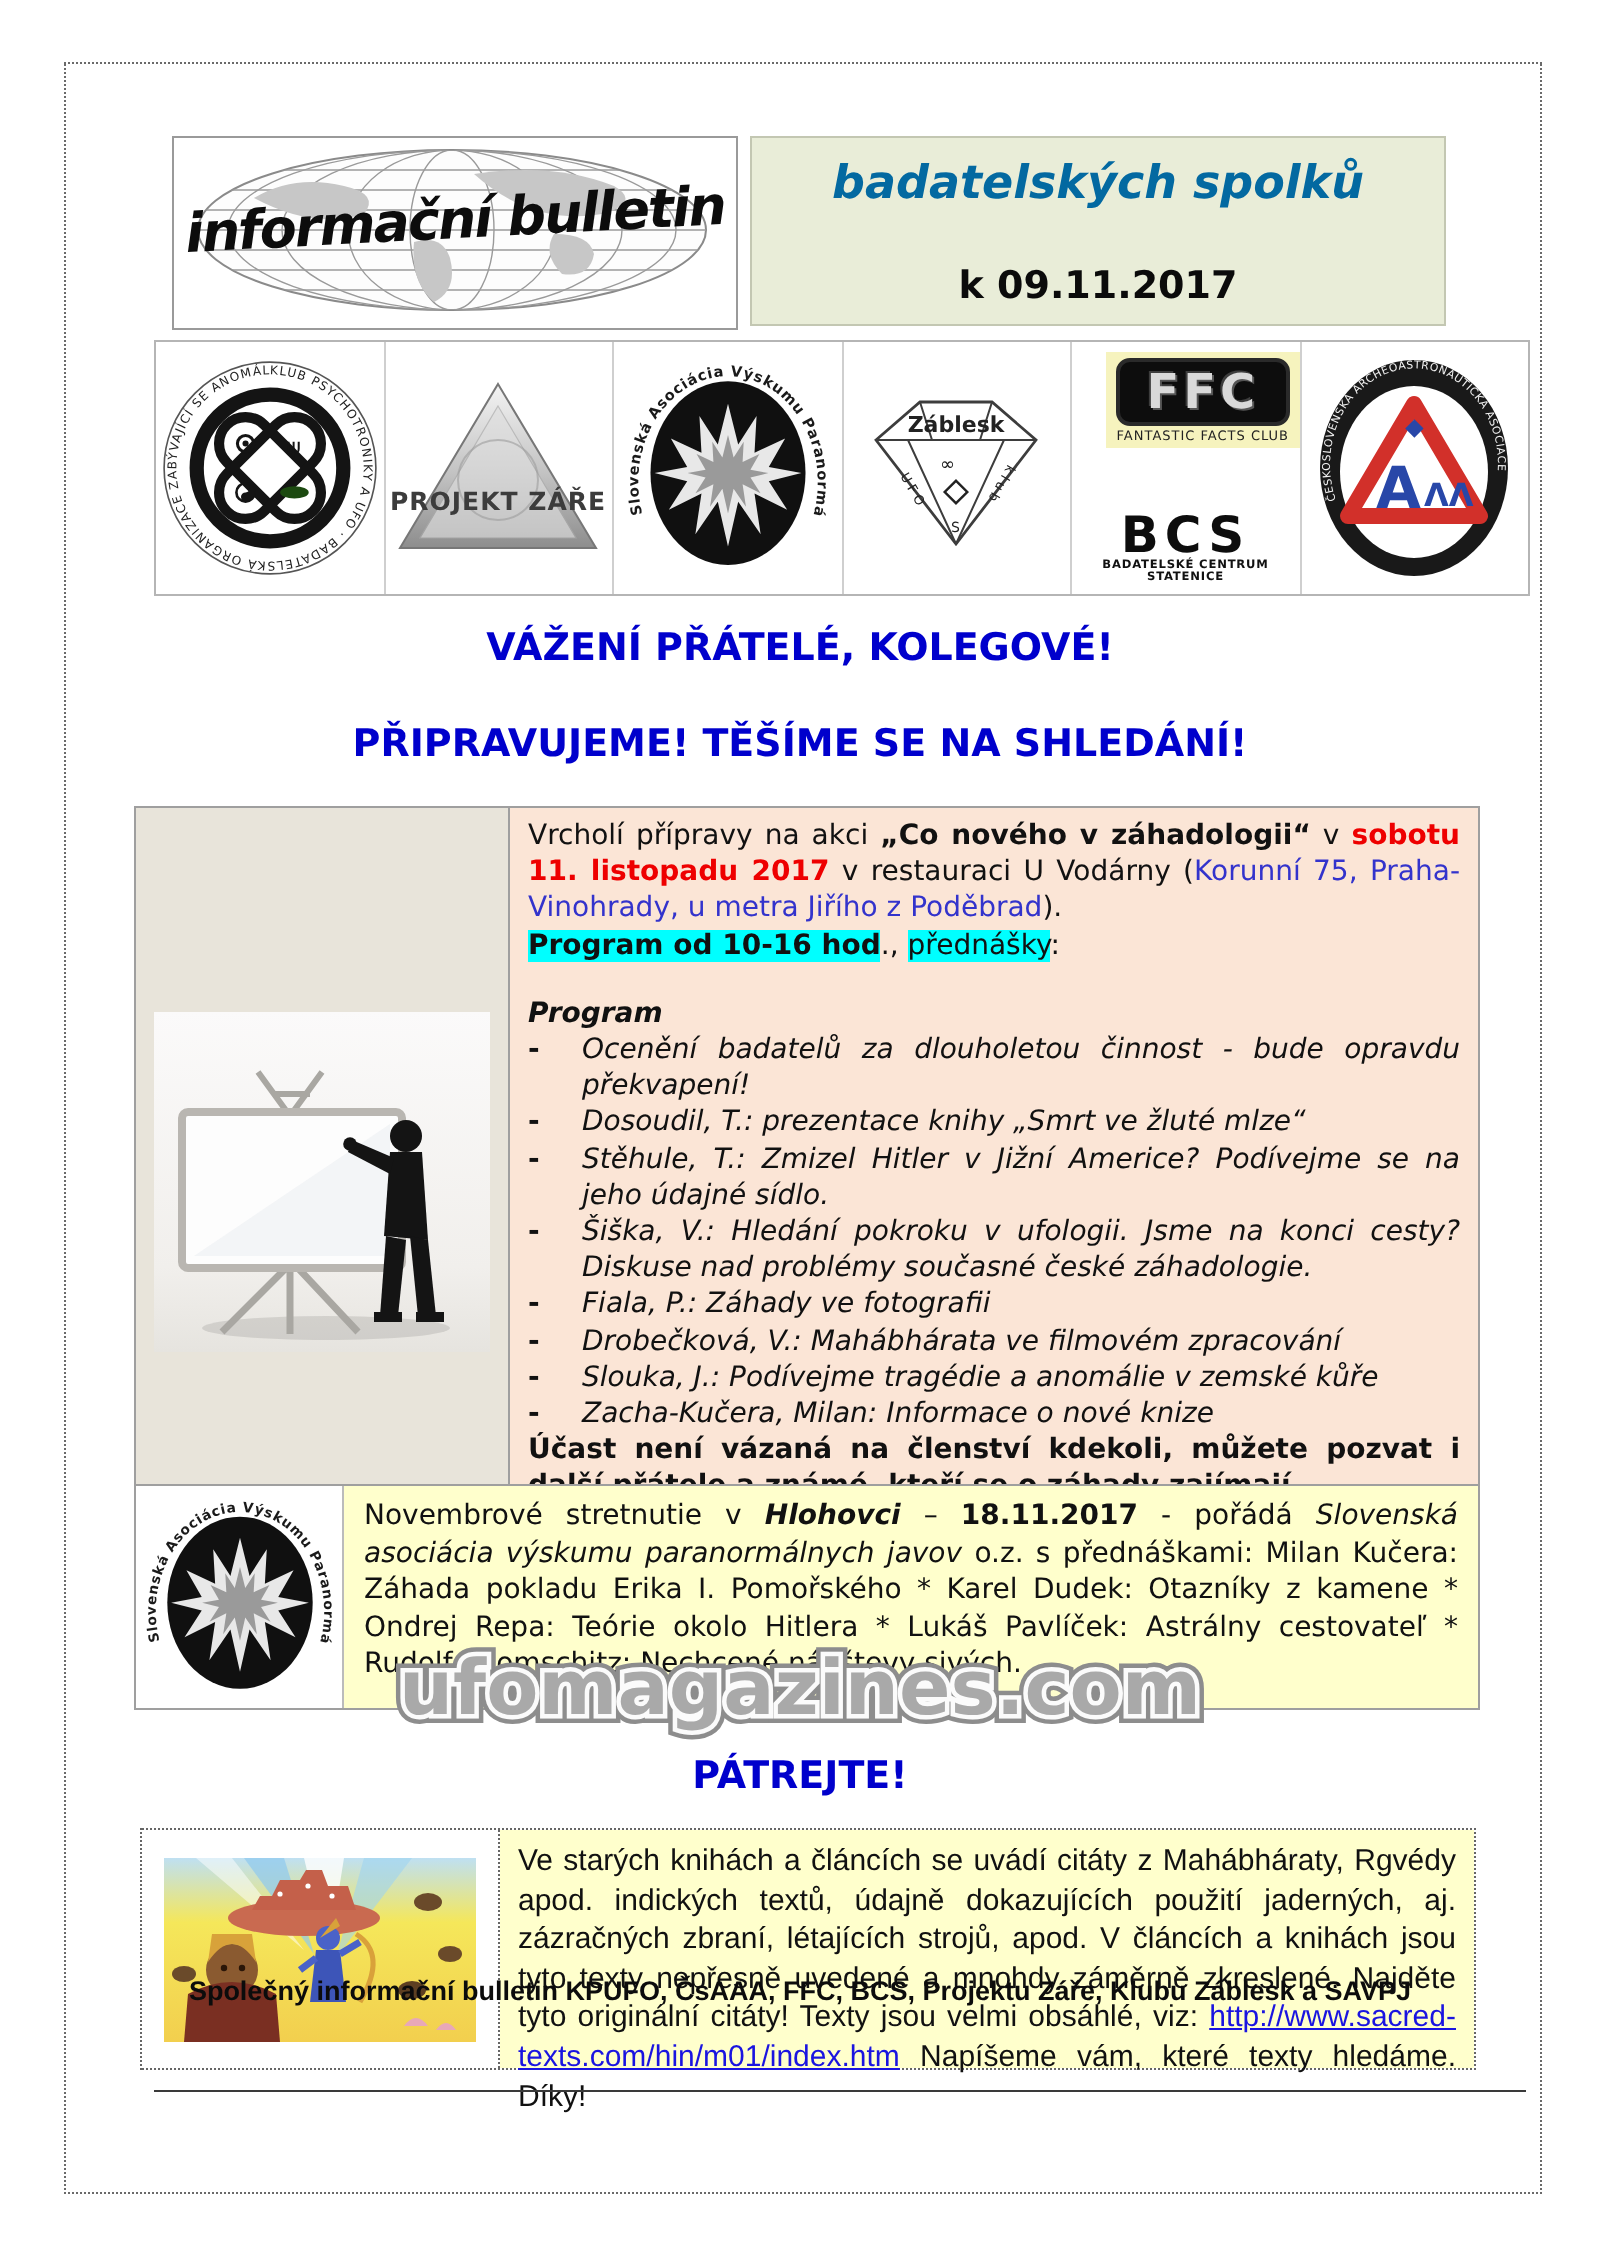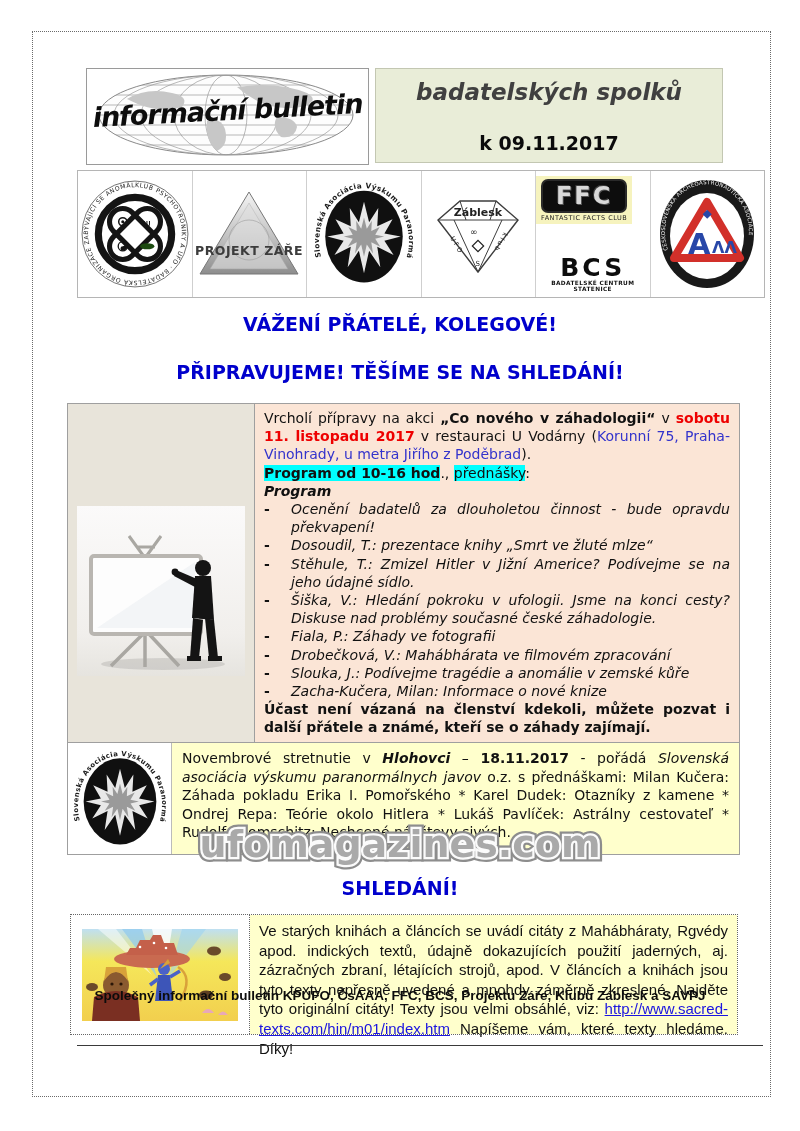--- a/index.html
+++ b/index.html
@@ -8,35 +8,35 @@
   .abs{position:absolute;}
   
   .page-frame{left:32px;top:31px;width:737px;height:1064px;border:1px dotted #6a6a6a;}
   
   .hdr-logo-box{left:86px;top:68px;width:281px;height:95px;background:#fff;border:1px solid #9a9a9a;overflow:hidden;}
   .hdr-logo-text{left:2px;top:26px;width:277px;text-align:center;font-style:italic;font-weight:bold;
                  font-size:27px;letter-spacing:-1px;transform:rotate(-3deg);color:#0c0c0c;}
   .hdr-green-box{left:375px;top:68px;width:348px;height:95px;background:#e9edd8;border:1px solid #c3c7b2;
                  display:flex;flex-direction:column;align-items:center;justify-content:space-between;
                  padding:10px 0 8px 0;box-sizing:border-box;}
-  .hdr-title{font-weight:bold;font-style:italic;font-size:23px;color:#404040;}
+  .hdr-title{font-weight:bold;font-style:italic;font-size:23px;color:#0369a1;}
   .hdr-date{font-weight:bold;font-size:19px;color:#0b0b0b;}
   
   .logos{left:77px;top:170px;width:686px;height:126px;border:1px solid #b5b5b5;display:flex;background:#fff;}
   .logo-cell{flex:1;border-right:1px solid #cfcfcf;display:flex;align-items:center;justify-content:center;overflow:hidden;}
   .logo-cell:last-child{border-right:none;}
   svg text{font-family:"DejaVu Sans",sans-serif;}
   
   .heading{left:0;width:800px;text-align:center;font-weight:bold;font-size:19px;color:#0000cc;}
   
   .sec1{left:67px;top:403px;width:673px;height:376px;border:1px solid #9f9f9f;display:flex;box-sizing:border-box;}
   .sec1-left{width:186px;background:#e8e4da;border-right:1px solid #9f9f9f;display:flex;align-items:center;justify-content:center;}
   .sec1-right{flex:1;background:#fbe5d6;padding:5px 9px 4px 9px;box-sizing:border-box;
               font-size:14px;line-height:18.2px;text-align:justify;}
-  .b{font-weight:bold;} .i{font-style:italic;} .bi{font-weight:bold;font-style:italic;}
+  .b{font-weight:bold;} .i{font-style:italic;} .bi{font-weight:bold;font-style:italic;margin-top:16px;}
   .red{color:#ee0000;font-weight:bold;}
   .vlink{color:#3333cc;}
   .hl{background:#00ffff;}
   .li{display:flex;}
   .li .dash{width:27px;flex:none;font-weight:bold;}
   .li .litext{flex:1;font-style:italic;text-align:justify;}
   
   .sec2{left:67px;top:742px;width:673px;height:113px;border:1px solid #9f9f9f;display:flex;box-sizing:border-box;}
   .sec2-left{width:103px;background:#fff;border-right:1px solid #bbb;display:flex;align-items:center;justify-content:center;}
   .sec2-right{flex:1;background:#ffffcc;padding:6px 10px;box-sizing:border-box;
@@ -52,21 +52,21 @@
   .sec3{left:70px;top:914px;width:668px;height:121px;border:1px dotted #666;display:flex;box-sizing:border-box;}
   .sec3-left{width:178px;background:#fff;border-right:1px dotted #666;display:flex;align-items:center;justify-content:center;}
   .sec3-right{flex:1;background:#ffffcc;padding:6px 9px;box-sizing:border-box;
               font-family:"Liberation Sans",sans-serif;font-size:15px;line-height:19.6px;text-align:justify;}
   .blink{color:#1a14e0;text-decoration:underline;cursor:pointer;}
   
   .footer-rule{left:77px;top:1045px;width:686px;height:0;border-top:1px solid #3a3a3a;}
   .footer-text{left:40px;top:988px;width:720px;text-align:center;font-family:"Liberation Sans",sans-serif;
                font-weight:bold;font-size:13.5px;color:#0c0c0c;}
   
-  .ffcbcs{display:flex;flex-direction:column;align-items:flex-start;gap:3px;}
+  .ffcbcs{display:flex;flex-direction:column;align-items:flex-end;gap:3px;}
   .ffc-card{background:#f6f3be;padding:3px 5px 2px 5px;text-align:center;}
   .ffc-box{background:#0d0d0d;border:2px solid #2a2a2a;border-radius:7px;padding:1px 10px;
            font-weight:bold;font-size:24px;letter-spacing:2px;color:#d9d9d9;
            text-shadow:1px 1px 0 #555, -1px -1px 0 #fff3;}
   .ffc-sub{font-size:6.5px;color:#222;margin-top:1px;letter-spacing:.5px;}
   .bcs-wrap{text-align:center;}
   .bcs{font-weight:900;font-size:25px;letter-spacing:3px;color:#0d0d0d;line-height:25px;margin-top:28px;}
   .bcs-sub{font-size:5.8px;font-weight:bold;color:#111;letter-spacing:.4px;}
 </style>
 </head>
@@ -272,21 +272,21 @@
   </div>
   <div class="sec2-right"><span>Novembrové stretnutie v </span><span class="bi">Hlohovci</span><span> – </span><span class="b">18.11.2017</span><span> - pořádá </span><span class="i">Slovenská asociácia výskumu paranormálnych javov</span><span> o.z.  s přednáškami:  Milan Kučera: Záhada pokladu Erika I. Pomořského * Karel Dudek: Otazníky z kamene * Ondrej Repa: Teórie okolo Hitlera * Lukáš Pavlíček: Astrálny cestovateľ * Rudolf Thomschitz: Nechcené návštevy sivých.</span></div>
 </div>
 
 <div class="abs watermark">
   <span class="wm-layer wm-1">ufomagazines.com</span>
   <span class="wm-layer wm-2">ufomagazines.com</span>
   <span class="wm-layer wm-3">ufomagazines.com</span>
 </div>
 
-<div class="abs heading" style="top:877px;">SHLEDÁNÍ!</div>
+<div class="abs heading" style="top:877px;">PÁTREJTE!</div>
 
 <div class="abs sec3">
   <div class="sec3-left">
     <svg width="156" height="92" viewBox="0 0 156 92">
       <defs>
         <linearGradient id="sky" x1="0" y1="0" x2="0" y2="1">
           <stop offset="0" stop-color="#bfe0f2"></stop>
             <stop offset="0.35" stop-color="#f5e75a"></stop>
             <stop offset="1" stop-color="#f2cf4e"></stop>
         </linearGradient>

